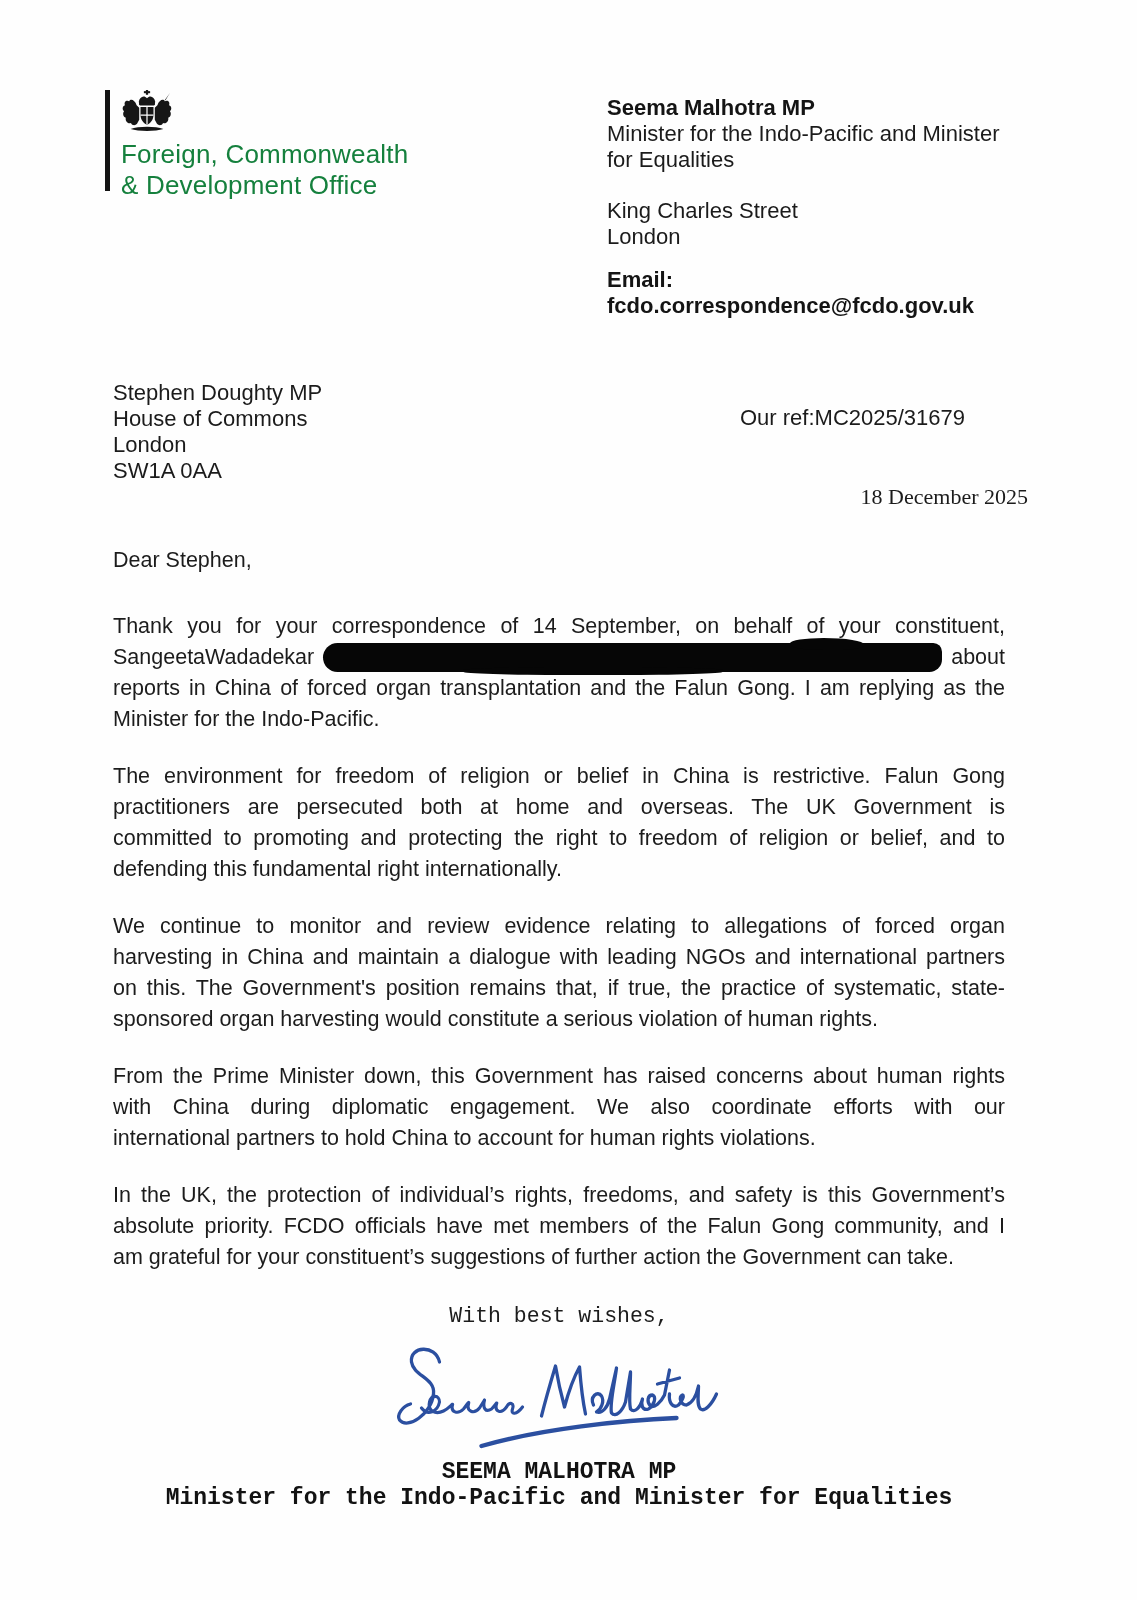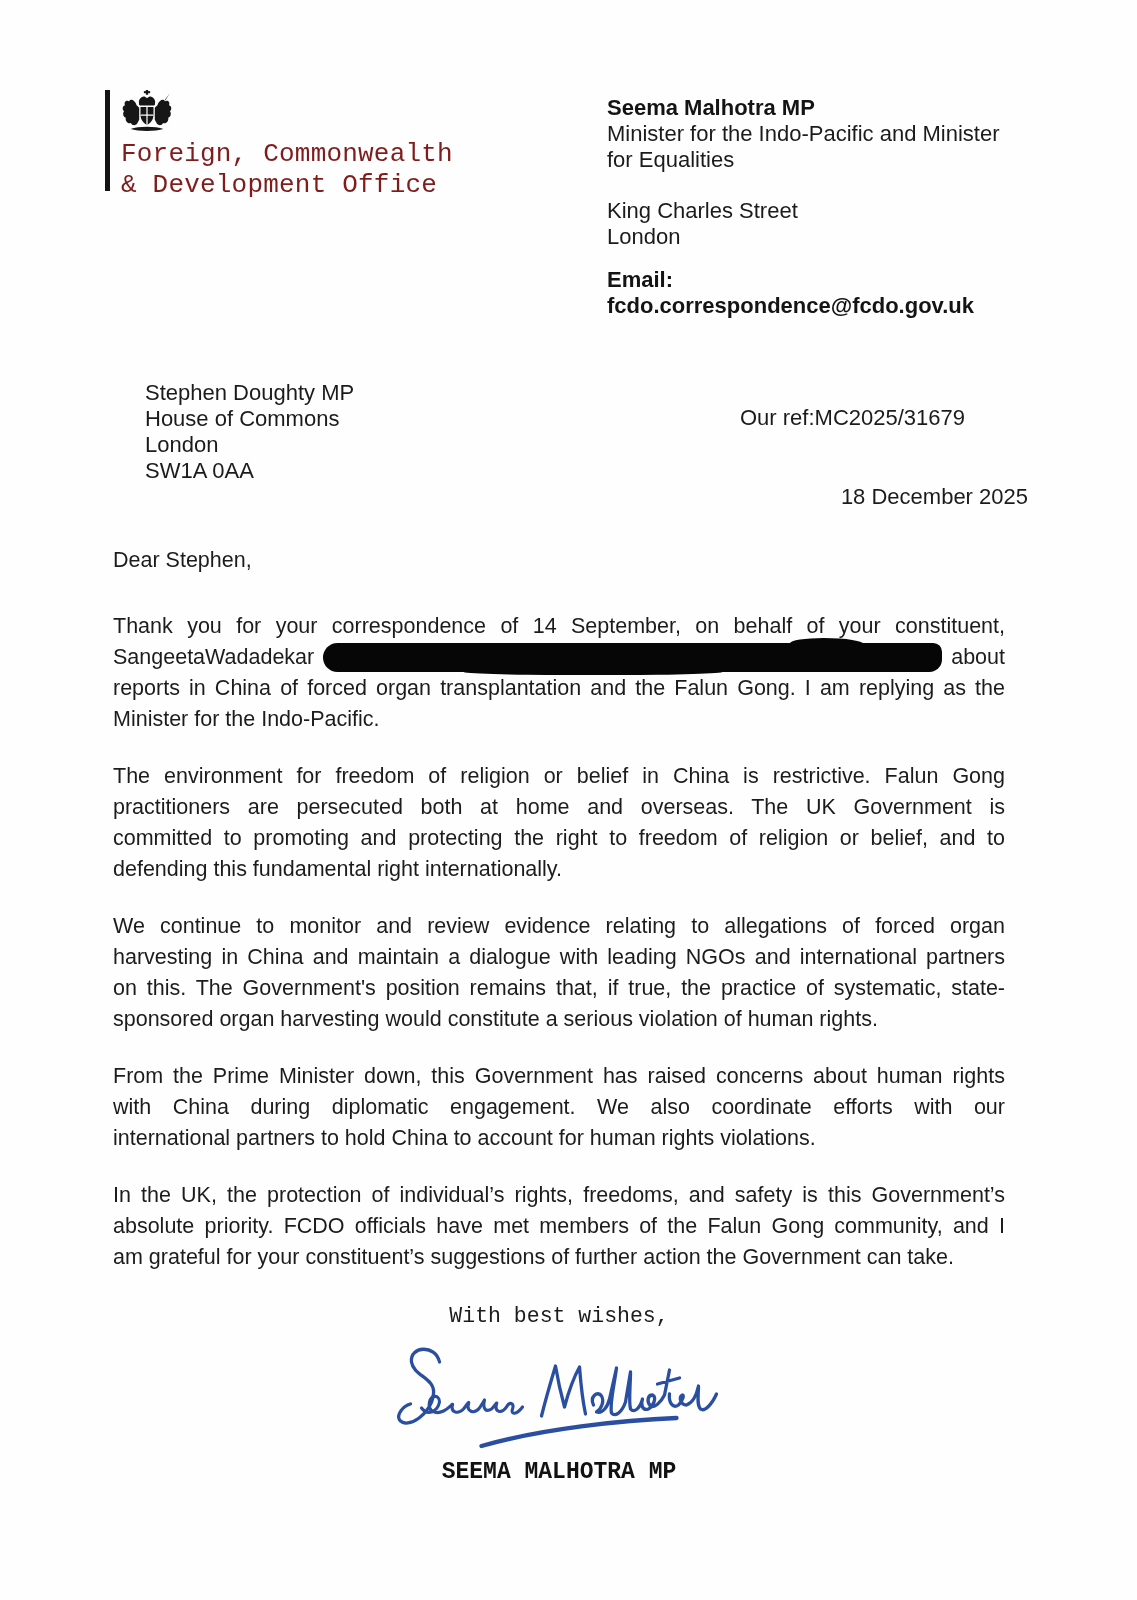--- a/index.html
+++ b/index.html
@@ -10,32 +10,32 @@
     margin:0 auto;
     font-family:"Liberation Sans","DejaVu Sans",sans-serif;
     color:#1b1b1b;
     overflow:hidden;
   }
   
   .logo{position:absolute;left:105px;top:90px;display:flex;}
   .logo-bar{width:5px;height:101px;background:#141414;margin-right:11px;}
   .logo-col{display:flex;flex-direction:column;}
   .crest{margin-bottom:4px;}
-  .logo-text{font-size:26px;line-height:31px;color:#7f1d1d;letter-spacing:0.2px;font-family:Liberation Mono, monospace;}
+  .logo-text{font-size:26px;line-height:31px;color:#15803d;letter-spacing:0.2px;}
   
   .sender{position:absolute;left:607px;top:95px;width:420px;font-size:22px;line-height:26px;}
   .sender .b{font-weight:bold;color:#141414;}
   .sp25{height:25px;}
   .sp17{height:17px;}
   
-  .recipient{position:absolute;left:113px;top:380px;font-size:22px;line-height:26px;margin-left:32px;}
+  .recipient{position:absolute;left:113px;top:380px;font-size:22px;line-height:26px;}
   
   .refrow{position:absolute;left:740px;top:405px;width:282px;display:flex;font-size:22px;line-height:26px;}
   
-  .date{position:absolute;left:113px;top:484px;width:915px;text-align:right;font-size:22px;line-height:26px;}
+  .date{position:absolute;left:113px;top:484px;width:915px;text-align:right;font-size:22px;line-height:26px;font-family:Liberation Serif, serif;}
   
   .body{position:absolute;left:113px;top:545px;width:892px;font-size:21.5px;line-height:31px;color:#1c1c1c;}
   .salutation{margin-bottom:35px;}
   .para{margin-bottom:26px;}
   .line{height:31px;white-space:nowrap;}
   .line.jl{text-align:justify;text-align-last:justify;}
   .line.pl{text-align:left;}
   .line.redline{display:flex;justify-content:space-between;align-items:center;}
   .redaction-bar{
     flex:1 1 auto;height:29px;margin:0 9px;background:#060606;
@@ -152,17 +152,18 @@
       <div class="sig-wrap">
         <svg viewBox="0 0 340 120" width="345" height="120" xmlns="http://www.w3.org/2000/svg" fill="none" stroke="#2b4fa0" stroke-linecap="round" stroke-linejoin="round">
           <path stroke-width="3.3" d="M50,28 C46,10 20,12 22,28 C24,42 46,44 44,60 C42,80 18,96 10,86 C7,81 13,72 21,70"></path>
           <path stroke-width="3.1" d="M32,74 C38,82 48,78 50,68 C50,61 42,60 40,68 C38,77 46,81 54,77 C60,74 64,68 63,71 C61,78 68,81 74,75 C78,70 80,66 79,70 C77,77 84,81 90,74 L95,66 C93,74 96,79 102,75 C106,71 108,67 107,70 C105,77 111,81 117,73 C120,67 125,69 123,75 C121,81 127,81 133,73"></path>
           <path stroke-width="3.3" d="M152,82 C157,62 163,42 166,32 C168,44 172,62 175,73 C179,58 185,42 190,33 C191,46 193,66 196,80 M204,71 C200,63 208,56 212,62 C215,67 212,75 207,78 C213,80 218,73 220,65 L227,34 C225,50 220,70 222,79 C226,84 233,77 236,68 L241,38 C241,52 239,67 241,75 C245,80 251,73 253,65 C251,71 253,77 259,75 C265,71 267,63 263,61 C258,61 257,68 261,72 C265,74 271,69 275,61 L280,36 M268,50 L290,44 M280,60 C279,68 283,75 289,71 C293,67 295,61 293,61 C289,63 291,71 297,71 C303,69 307,61 309,52 C309,61 307,71 311,75 C315,78 322,71 327,60"></path>
           <path stroke-width="4.4" d="M92,112 C150,95 235,86 287,84"></path>
         </svg>
       </div>
       <div class="signer">
         <div>SEEMA MALHOTRA MP</div>
+        <div>Minister for the Indo-Pacific and Minister for Equalities</div>
       </div>
     </div>
   </div>
 
 </div>
 
 </body></html>

